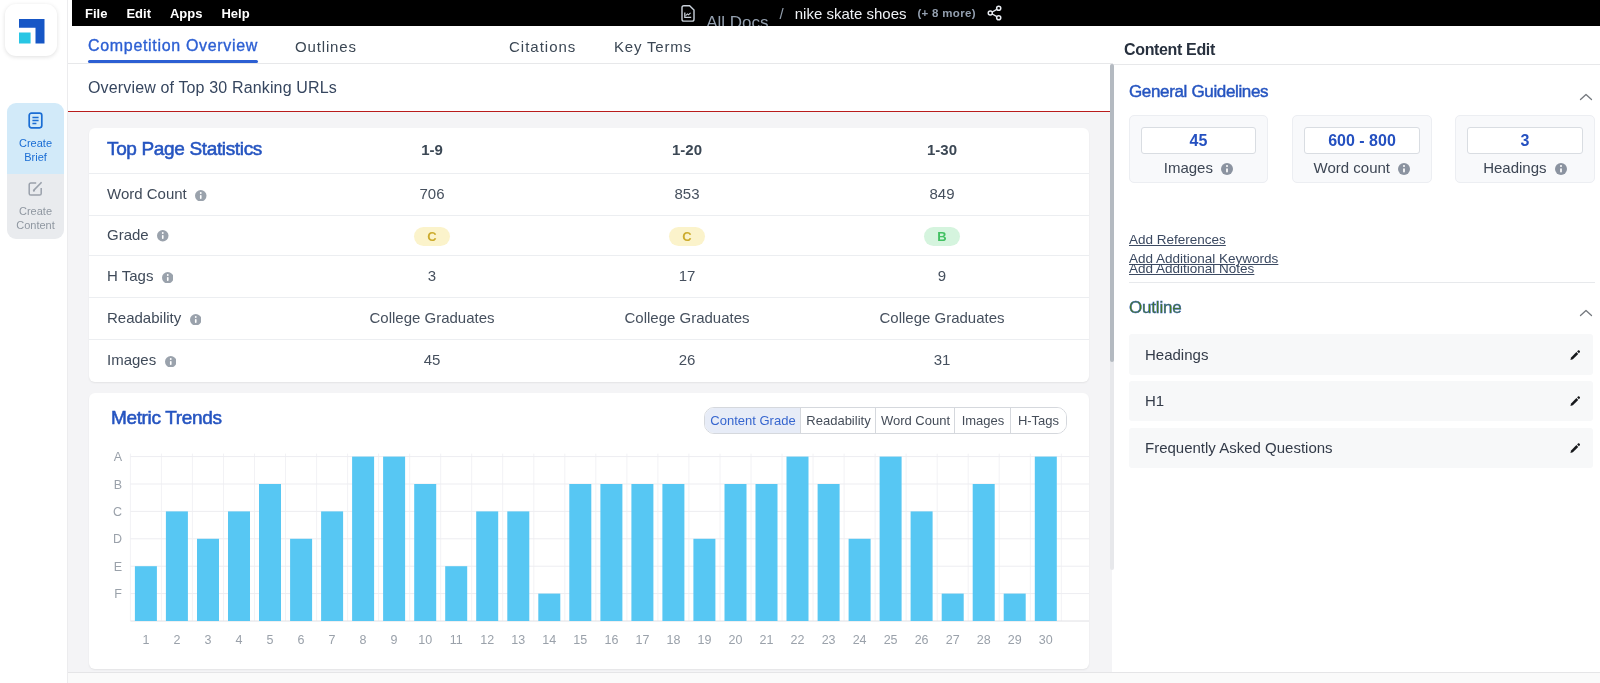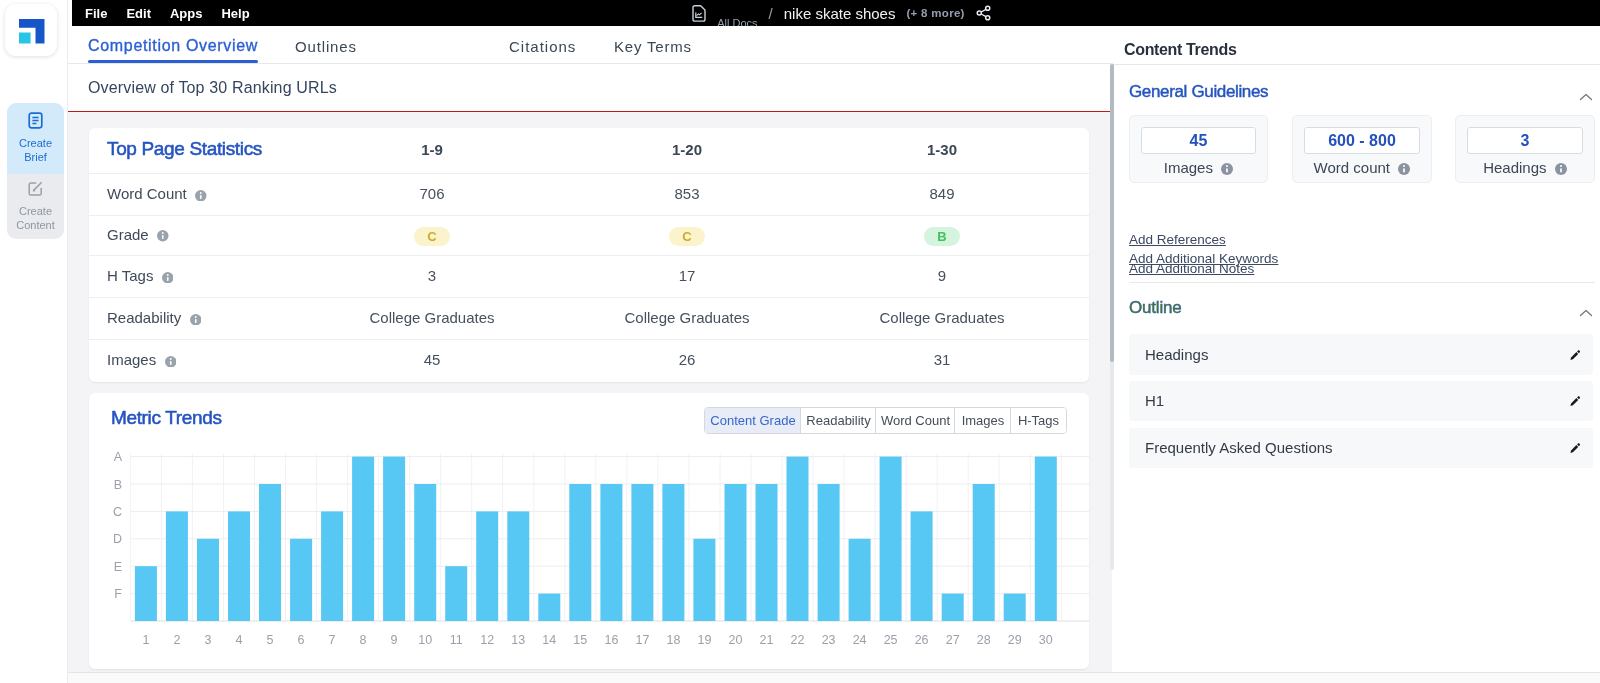--- a/index.html
+++ b/index.html
@@ -41,21 +41,21 @@
       <span>Edit</span>
       <span>Apps</span>
       <span>Help</span>
   </div>
   <div class="abs" style="left:0;top:0;width:100%;height:26px;display:flex;align-items:center;justify-content:center;gap:11px;padding-left:7px;">
     <svg width="14" height="17" viewBox="0 0 14 17">
         <path d="M1 2.6 A1.9 1.9 0 0 1 2.9 0.7 H8.6 L13 5.1 V14.2 A1.9 1.9 0 0 1 11.1 16.1 H2.9 A1.9 1.9 0 0 1 1 14.2 Z" fill="none" stroke="#c9d1da" stroke-width="1.4"></path>
         <path d="M3.8 7.6 V12.4 H10.2" fill="none" stroke="#c9d1da" stroke-width="1.25"></path>
         <path d="M4.6 10.6 L6.5 8.9 L7.5 9.8 L9.6 7.9" fill="none" stroke="#c9d1da" stroke-width="1.1"></path>
       </svg>
-    <span style="font-size:11px;color:#94a0af;margin-top:20px;">All Docs</span>
+    <span style="font-size:17px;color:#94a0af;margin-top:20px;">All Docs</span>
     <span style="font-size:15px;color:#94a0af;">/</span>
     <span style="font-size:15px;color:#eef1f5;">nike skate shoes</span>
     <span style="font-size:11.5px;font-weight:bold;color:#939faf;letter-spacing:0.3px;">(+ 8 more)</span>
     <svg width="15" height="16" viewBox="0 0 15 16">
         <circle cx="3.3" cy="8" r="2.05" fill="none" stroke="#e8ecf2" stroke-width="1.5"></circle>
         <circle cx="11.7" cy="3.3" r="2.05" fill="none" stroke="#e8ecf2" stroke-width="1.5"></circle>
         <circle cx="11.7" cy="12.7" r="2.05" fill="none" stroke="#e8ecf2" stroke-width="1.5"></circle>
         <line x1="5.2" y1="7" x2="9.9" y2="4.3" stroke="#e8ecf2" stroke-width="1.4"></line>
         <line x1="5.2" y1="9" x2="9.9" y2="11.7" stroke="#e8ecf2" stroke-width="1.4"></line>
       </svg>
@@ -123,21 +123,21 @@
         <rect x="6" y="6" width="2" height="5" rx="1" fill="#fff"></rect>
         <circle cx="7" cy="3.6" r="1.15" fill="#fff"></circle>
       </svg></div>
 <div style="position:absolute;left:233px;top:223.3px;width:220px;text-align:center;font-size:15px;color:#46505e;">45</div>
 <div style="position:absolute;left:488px;top:223.3px;width:220px;text-align:center;font-size:15px;color:#46505e;">26</div>
 <div style="position:absolute;left:743px;top:223.3px;width:220px;text-align:center;font-size:15px;color:#46505e;">31</div>
 </div>
 
 <div class="abs" style="left:89px;top:393px;width:1000px;height:276px;background:#fff;border-radius:6px;box-shadow:0 1px 2px rgba(0,0,0,0.07);overflow:hidden;">
   <div class="abs" style="left:22px;top:14px;font-size:19px;letter-spacing:-0.35px;color:#2554c0;-webkit-text-stroke:0.55px #2554c0;">Metric Trends</div>
-  <div class="abs" style="left:615px;top:14px;height:27px;display:flex;border:1px solid #d5d8dd;border-radius:4px;overflow:hidden;">
+  <div class="abs" style="left:615px;top:14px;height:27px;display:flex;border:1px solid #d5d8dd;border-radius:10px;overflow:hidden;">
   <div style="width:97px;height:100%;background:#e7ecf7;color:#3766cf;font-size:13px;display:flex;align-items:center;justify-content:center;border-left:1px solid #d5d8dd;margin-left:-1px;">Content Grade</div>
 <div style="width:76px;height:100%;background:#fff;color:#454d59;font-size:13px;display:flex;align-items:center;justify-content:center;border-left:1px solid #d5d8dd;margin-left:-1px;">Readability</div>
 <div style="width:80px;height:100%;background:#fff;color:#454d59;font-size:13px;display:flex;align-items:center;justify-content:center;border-left:1px solid #d5d8dd;margin-left:-1px;">Word Count</div>
 <div style="width:57px;height:100%;background:#fff;color:#454d59;font-size:13px;display:flex;align-items:center;justify-content:center;border-left:1px solid #d5d8dd;margin-left:-1px;">Images</div>
 <div style="width:56px;height:100%;background:#fff;color:#454d59;font-size:13px;display:flex;align-items:center;justify-content:center;border-left:1px solid #d5d8dd;margin-left:-1px;">H-Tags</div>
   </div>
   <svg width="999" height="230" viewBox="0 0 999 230" style="position:absolute;left:1px;top:47px;font-family:'Liberation Sans',sans-serif;">
 <line x1="40.4" y1="13.6" x2="40.4" y2="181.0" stroke="#f2f2f5" stroke-width="1"></line>
 <line x1="71.4" y1="13.6" x2="71.4" y2="181.0" stroke="#f2f2f5" stroke-width="1"></line>
 <line x1="102.4" y1="13.6" x2="102.4" y2="181.0" stroke="#f2f2f5" stroke-width="1"></line>
@@ -239,21 +239,21 @@
 <rect x="882.7" y="44.0" width="22.0" height="137.0" fill="#57c7f3"></rect>
 <text x="893.7" y="204.0" text-anchor="middle" font-size="12.5" fill="#9aa1aa">28</text>
 <rect x="913.7" y="153.6" width="22.0" height="27.4" fill="#57c7f3"></rect>
 <text x="924.7" y="204.0" text-anchor="middle" font-size="12.5" fill="#9aa1aa">29</text>
 <rect x="944.8" y="16.6" width="22.0" height="164.4" fill="#57c7f3"></rect>
 <text x="955.8" y="204.0" text-anchor="middle" font-size="12.5" fill="#9aa1aa">30</text>
 </svg>
 </div>
 
 <div class="abs" style="left:1113px;top:26px;width:487px;height:646px;background:#fff;">
-  <div class="abs" style="left:11px;top:15px;font-size:16px;font-weight:bold;letter-spacing:-0.35px;color:#27303e;">Content Trends</div>
+  <div class="abs" style="left:11px;top:15px;font-size:16px;font-weight:bold;letter-spacing:-0.35px;color:#27303e;">Content Edit</div>
   <div class="abs" style="left:0;top:38px;width:100%;border-bottom:1px solid #e7e8ea;"></div>
   <div class="abs" style="left:16px;top:56px;font-size:17px;letter-spacing:-0.35px;color:#2554c0;-webkit-text-stroke:0.45px #2554c0;">General Guidelines</div>
   <div class="abs" style="left:466px;top:61px;"><svg width="14" height="8" viewBox="0 0 14 8">
         <path d="M1.5 6.5 L7 1.5 L12.5 6.5" fill="none" stroke="#74787e" stroke-width="1.3" stroke-linecap="round" stroke-linejoin="round"></path>
       </svg></div>
   <div style="position:absolute;left:16px;top:89px;width:139px;height:68px;background:#f8f9fb;border:1px solid #eceef2;border-radius:5px;box-sizing:border-box;">
   <div style="position:absolute;left:11px;right:11px;top:11px;height:27px;background:#fff;border:1px solid #d9dde2;border-radius:3px;box-sizing:border-box;text-align:center;line-height:25px;font-size:16px;font-weight:bold;color:#2450c0;">45</div>
   <div style="position:absolute;left:0;right:0;top:43px;height:18px;text-align:center;font-size:15px;color:#3d4654;">Images&nbsp; <svg width="12" height="12" viewBox="0 0 14 14" style="vertical-align:-2px;">
           <circle cx="7" cy="7" r="7" fill="#8b93a0"></circle>
           <rect x="6" y="6" width="2" height="5" rx="1" fill="#fff"></rect>

